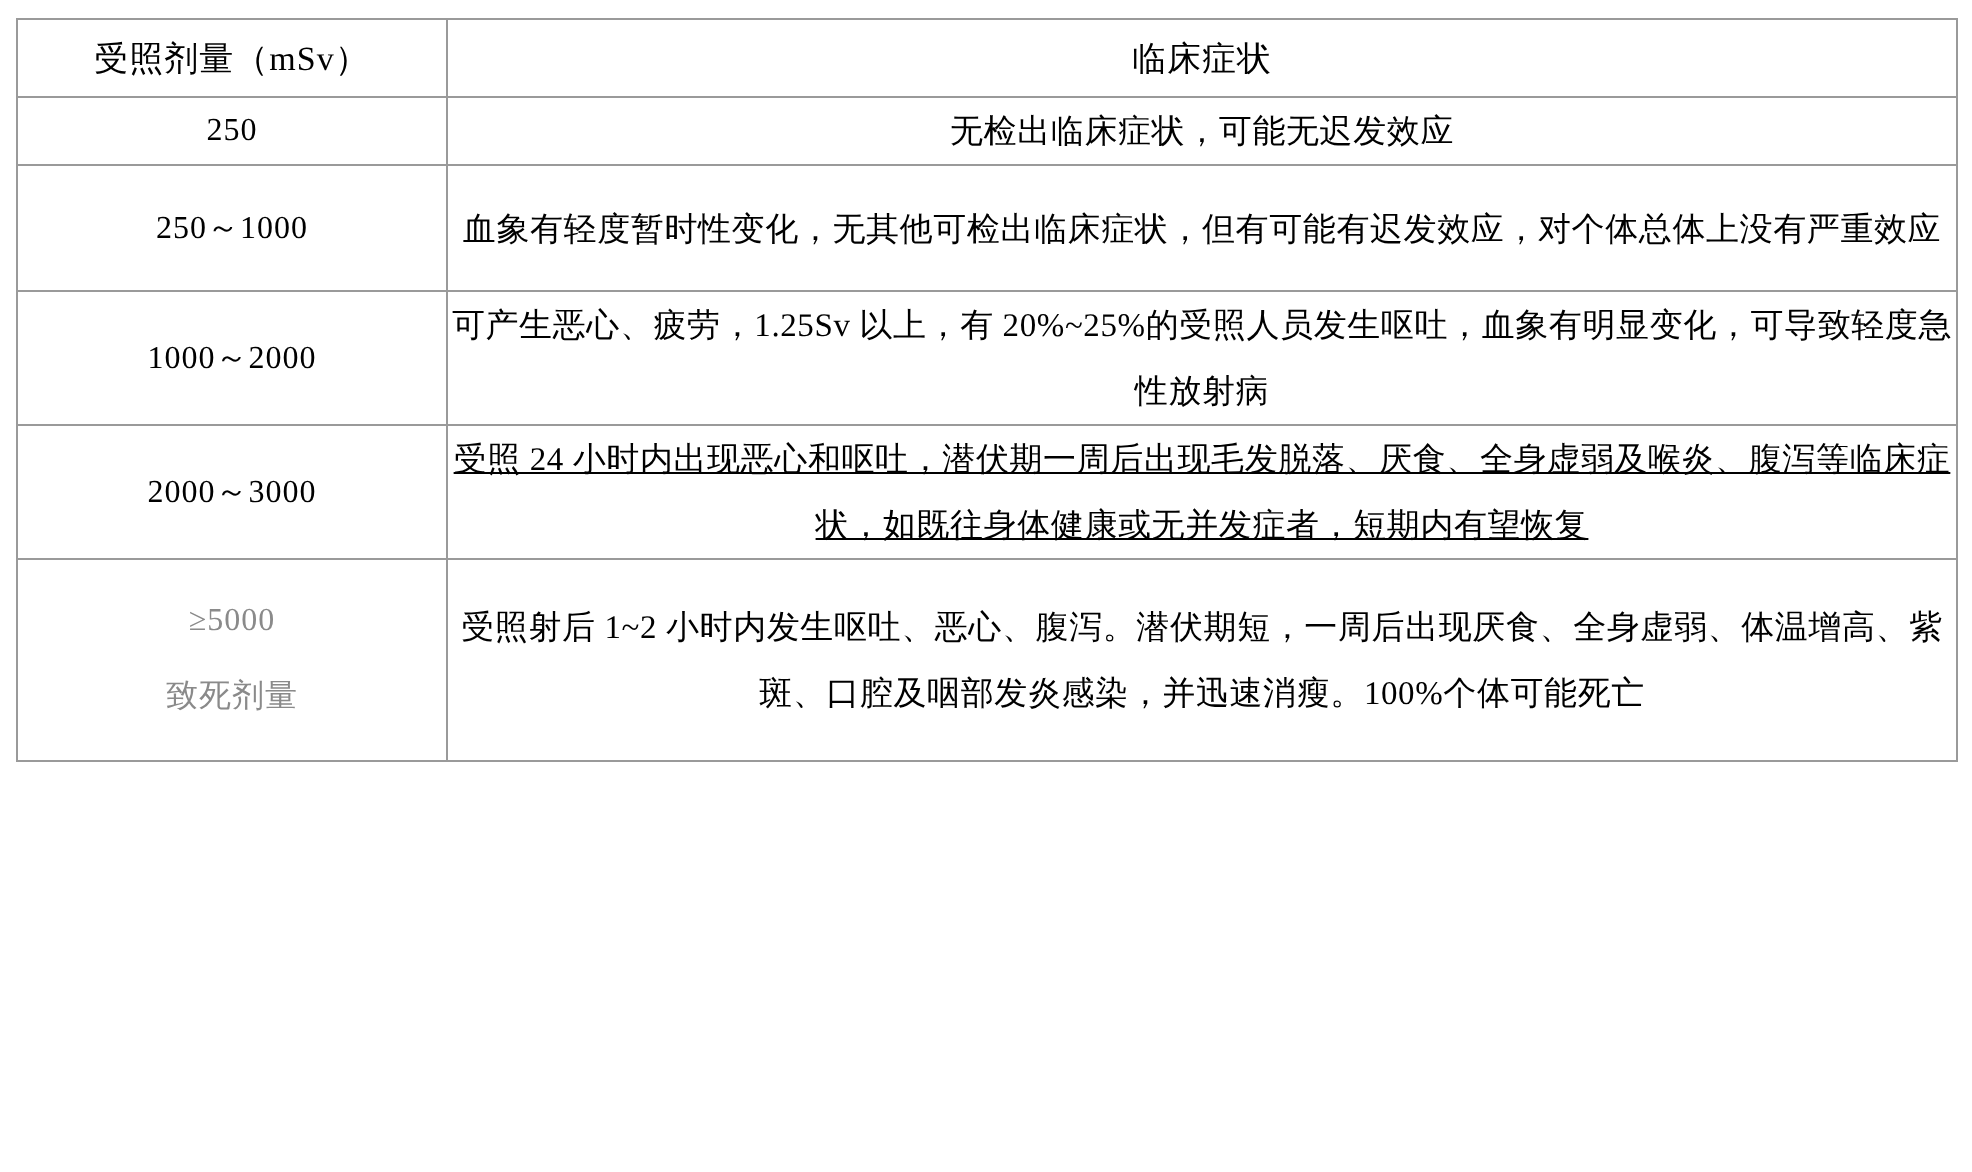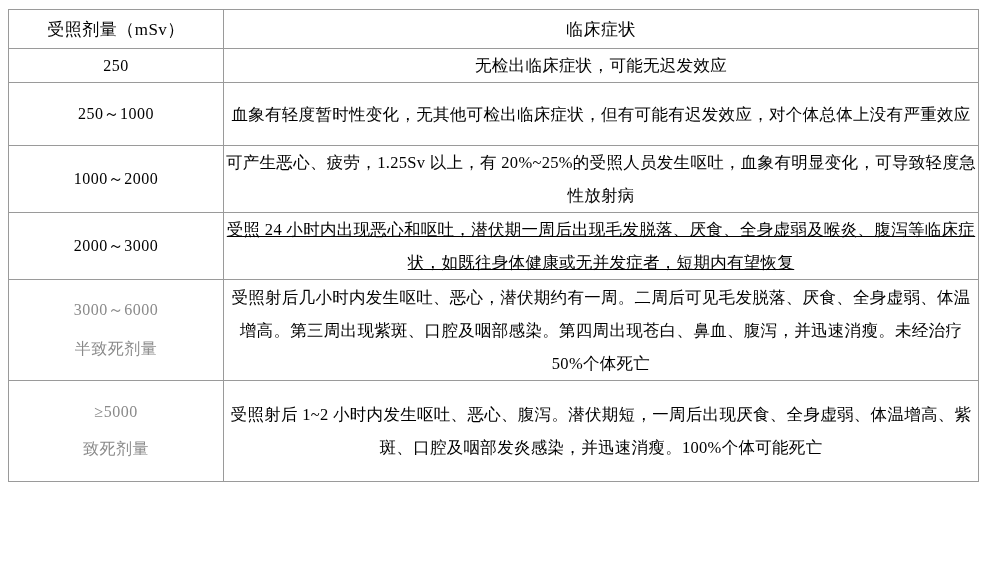--- a/index.html
+++ b/index.html
@@ -93,27 +93,20 @@
         <td class="symp-cell">血象有轻度暂时性变化，无其他可检出临床症状，但有可能有迟发效应，对个体总体上没有严重效应</td>
       </tr>
       <tr class="r3">
         <td class="dose-cell">1000～2000</td>
         <td class="symp-cell">可产生恶心、疲劳，1.25Sv 以上，有 20%~25%的受照人员发生呕吐，血象有明显变化，可导致轻度急性放射病</td>
       </tr>
       <tr class="r4">
         <td class="dose-cell">2000～3000</td>
         <td class="symp-cell">受照 24 小时内出现恶心和呕吐，潜伏期一周后出现毛发脱落、厌食、全身虚弱及喉炎、腹泻等临床症状，如既往身体健康或无并发症者，短期内有望恢复</td>
       </tr>
-      <tr class="r5">
-        <td class="dose-cell faded">
-          <span>3000～6000</span>
-          <span class="sub">半致死剂量</span>
-        </td>
-        <td class="symp-cell">受照射后几小时内发生呕吐、恶心，潜伏期约有一周。二周后可见毛发脱落、厌食、全身虚弱、体温增高。第三周出现紫斑、口腔及咽部感染。第四周出现苍白、鼻血、腹泻，并迅速消瘦。未经治疗 50%个体死亡</td>
-      </tr>
       <tr class="r6">
         <td class="dose-cell faded">
           <span>≥5000</span>
           <span class="sub">致死剂量</span>
         </td>
         <td class="symp-cell">受照射后 1~2 小时内发生呕吐、恶心、腹泻。潜伏期短，一周后出现厌食、全身虚弱、体温增高、紫斑、口腔及咽部发炎感染，并迅速消瘦。100%个体可能死亡</td>
       </tr>
     </tbody>
   </table>
 </div>

